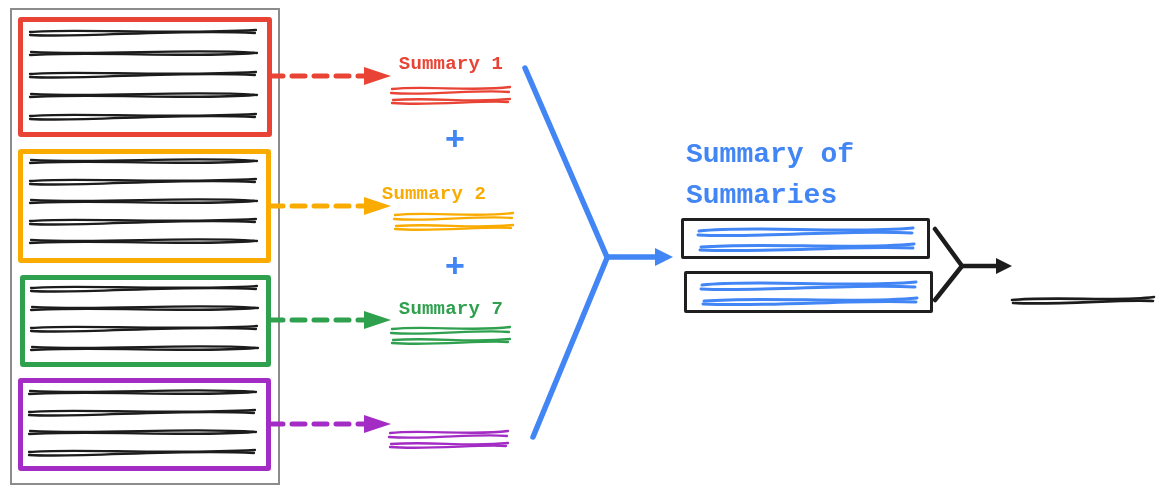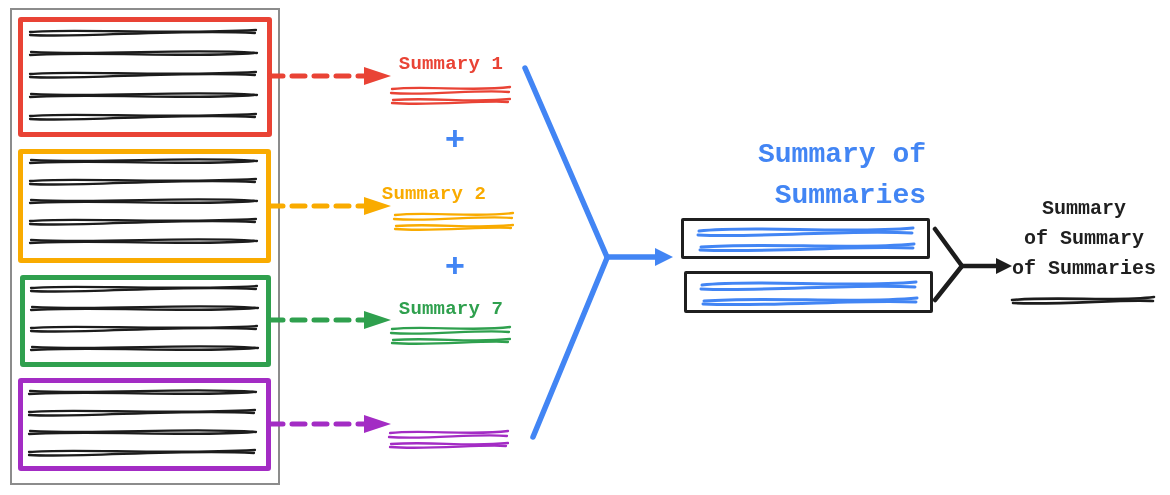--- a/index.html
+++ b/index.html
@@ -32,21 +32,21 @@
   .sum-label{
     width:136px;text-align:center;font-size:19px;font-weight:700;
     letter-spacing:.2px;white-space:nowrap;
   }
   .plus{
     width:34px;text-align:center;font-size:34px;font-weight:700;line-height:40px;
   }
 
   
   .combined-title{
-    left:686px;top:134px;width:240px;text-align:right;
+    left:686px;top:134px;width:240px;text-align:left;
     font-size:28px;line-height:41px;font-weight:700;color:#4285F4;
   }
   .sum-box{
     border:3px solid #1F1F1F;border-radius:2px;box-sizing:border-box;
     background:#fff;color:#4285F4;
   }
   .final-label{
     left:1000px;top:194px;width:168px;text-align:center;
     font-size:20px;line-height:30px;font-weight:600;color:#1F1F1F;
   }
@@ -203,22 +203,17 @@
   <svg class="abs c-ink" style="left:926px;top:222px;" width="92" height="88" viewBox="0 0 92 88">
     <g fill="none" stroke="currentColor" stroke-width="4.5" stroke-linecap="round" stroke-linejoin="round">
       <line x1="9" y1="7" x2="36" y2="44"></line>
       <line x1="9" y1="78" x2="36" y2="44"></line>
       <line x1="36" y1="44" x2="70" y2="44"></line>
     </g>
     <polygon points="70,36 86,44 70,52" fill="currentColor"></polygon>
   </svg>
 
   
-  <div class="abs final-label">
-    <span>Summary</span>
-    <span>of Summary</span>
-    <span>of Summaries</span>
-  </div>
   <svg class="abs c-ink" style="left:1008px;top:292px;" width="152" height="18" viewBox="0 0 152 18">
       <use href="#final-line"></use>
     </svg>
 
 </div>
 
 </body></html>

